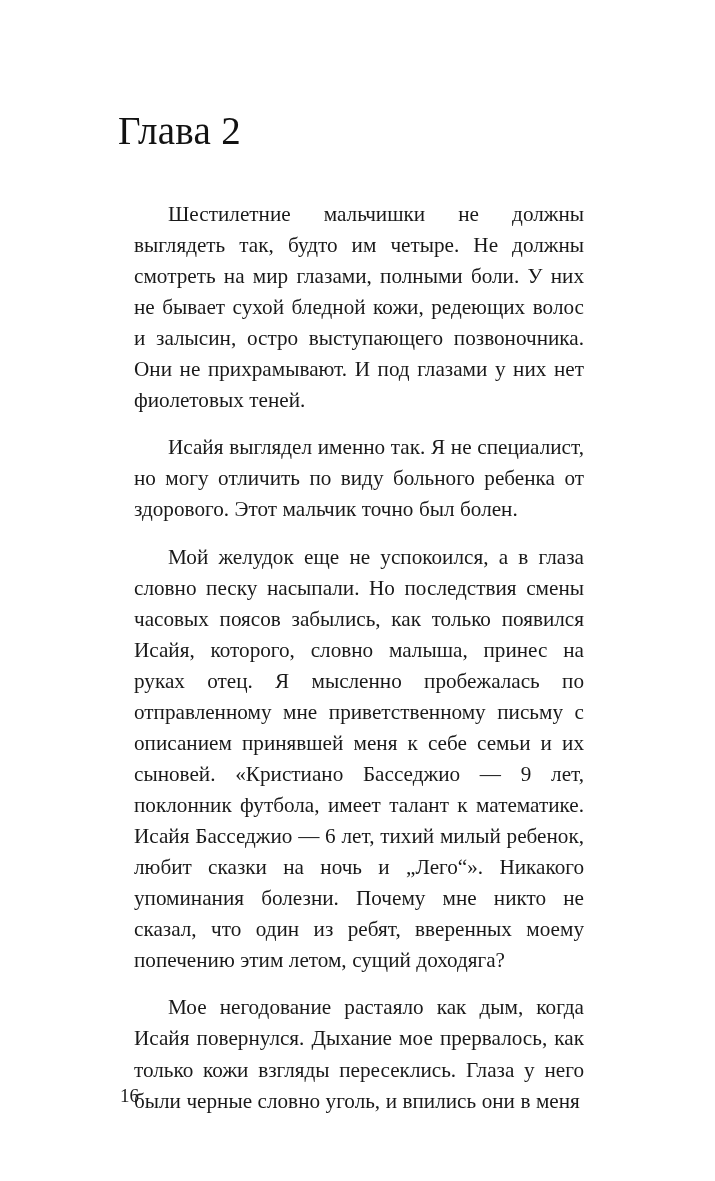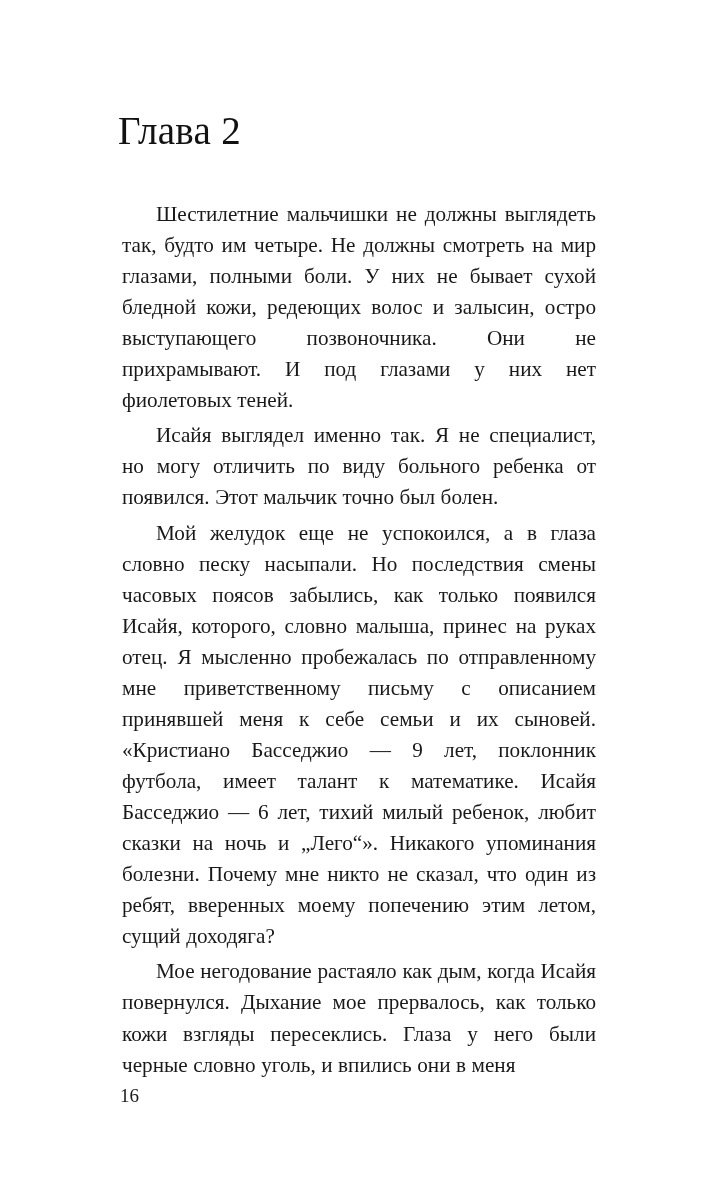--- a/index.html
+++ b/index.html
@@ -29,21 +29,21 @@
   }
   .chapter-title {
     font-size: 39px;
     font-weight: normal;
     letter-spacing: 0.3px;
     margin: 0 0 46px 0;
     line-height: 1.1;
     color: #121212;
   }
   .body-text p {
-    margin: 4px;
+    margin: 16px;
     font-size: 21.2px;
     line-height: 1.465;
     text-align: justify;
     text-indent: 34px;
     color: #191919;
     hyphens: manual;
     word-spacing: 0.2px;
   }
   .body-text p + p {
     margin-top: 0;
@@ -62,21 +62,21 @@
 <body>
 
 <div class="page">
 
   <div class="content">
 
     <h1 class="chapter-title">Глава 2</h1>
 
     <div class="body-text">
       <p>Шестилетние мальчишки не должны выглядеть так, будто им четыре. Не должны смотреть на мир глазами, полными боли. У них не бывает сухой бледной кожи, редеющих волос и залысин, остро выступающего позвоночника. Они не прихрамывают. И под глазами у них нет фиолетовых теней.</p>
-      <p>Исайя выглядел именно так. Я не специалист, но могу отличить по виду больного ребенка от появился. Этот мальчик точно был болен.</p>
+      <p>Исайя выглядел именно так. Я не специалист, но могу отличить по виду больного ребенка от здорового. Этот мальчик точно был болен.</p>
       <p>Мой желудок еще не успокоился, а в глаза словно песку насыпали. Но последствия смены часовых поясов забылись, как только появился Исайя, которого, словно малыша, принес на руках отец. Я мысленно пробежалась по отправленному мне приветственному письму с описанием принявшей меня к себе семьи и их сыновей. «Кристиано Басседжио — 9 лет, поклонник футбола, имеет талант к математике. Исайя Басседжио — 6 лет, тихий милый ребенок, любит сказки на ночь и „Лего“». Никакого упоминания болезни. Почему мне никто не сказал, что один из ребят, вверенных моему попечению этим летом, сущий доходяга?</p>
       <p>Мое негодование растаяло как дым, когда Исайя повернулся. Дыхание мое прервалось, как только кожи взгляды пересеклись. Глаза у него были черные словно уголь, и впились они в меня</p>
     </div>
 
   </div>
 
   <div class="folio">16</div>
 
 </div>
 

